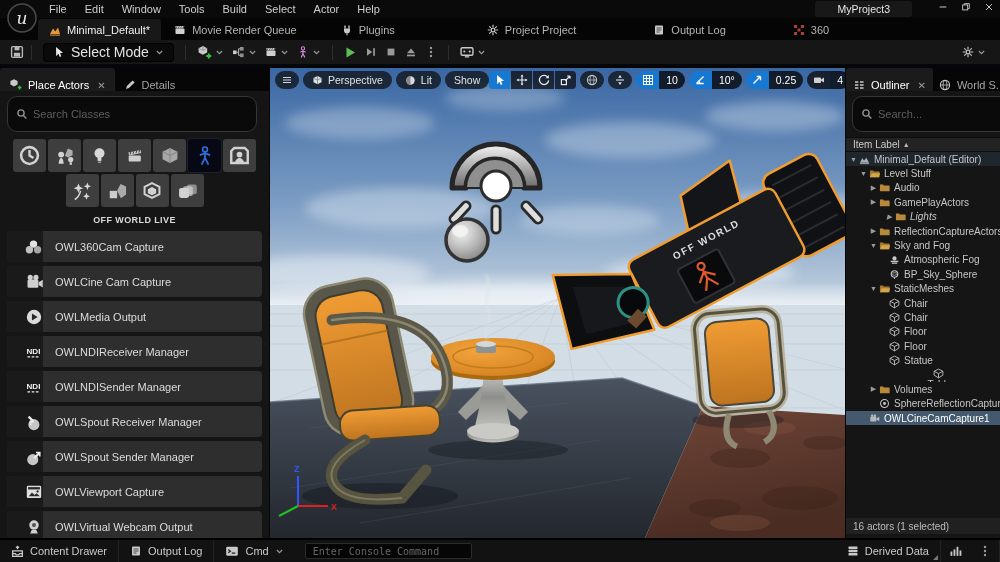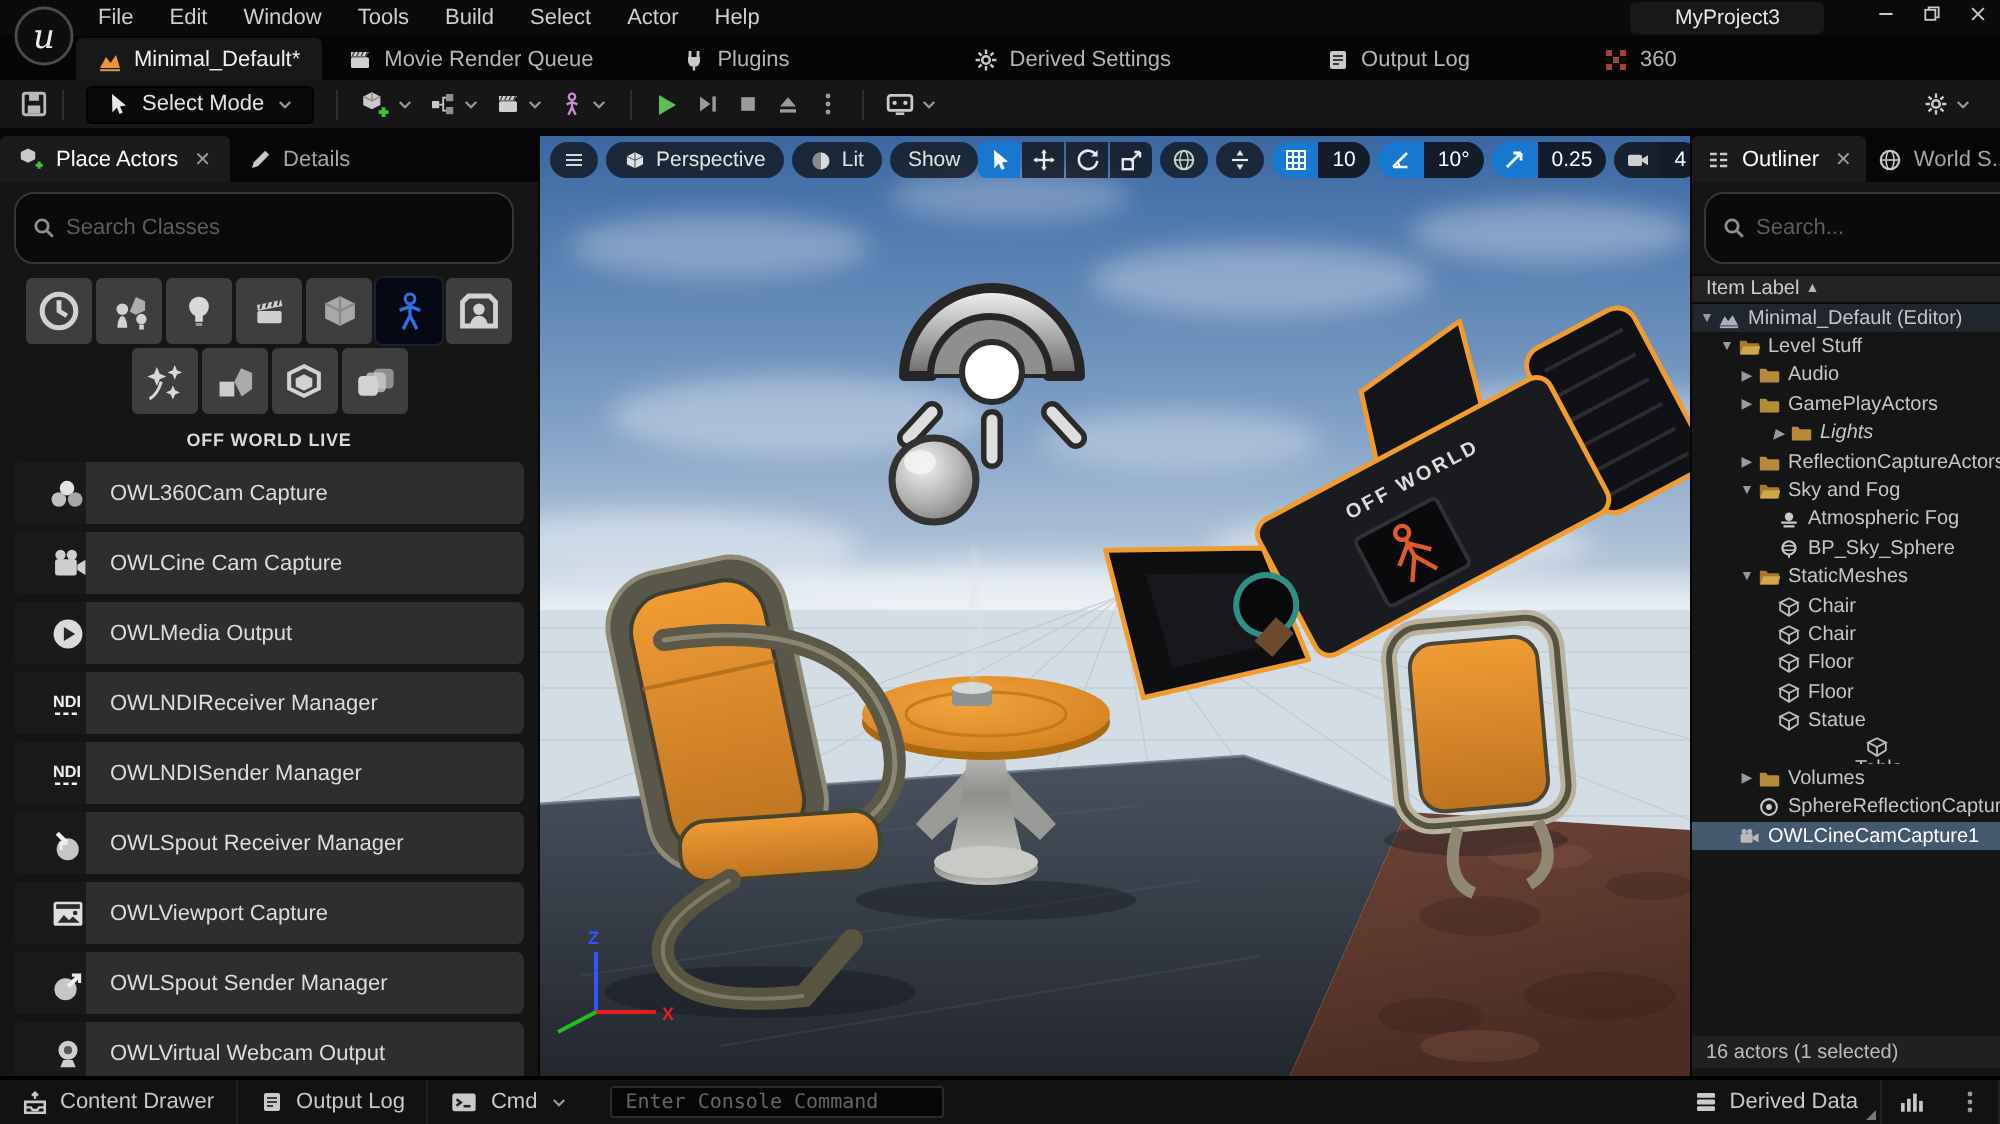--- a/index.html
+++ b/index.html
@@ -23,27 +23,27 @@
   .etab:nth-child(2){margin-left:2px}
   .etab:nth-child(3){margin-left:22px}
   .etab:nth-child(4){margin-left:70px}
   .etab:nth-child(5){margin-left:55px}
   .etab:nth-child(6){margin-left:45px}
 
   
   .toolbar{position:absolute;left:0;top:40px;width:100%;height:26px;background:#161616;display:flex;align-items:center;padding:0 10px;border-bottom:2px solid #04070c}
   .tsep{width:1px;height:15px;background:#2d2d2d;margin:0 7px}
   .tbtn{display:flex;align-items:center;gap:3px;padding:0 4px;height:22px;border-radius:3px}
-  .select-mode{background:#0a0a0a;border:1px solid #000;border-radius:3px;height:19px;display:flex;align-items:center;gap:6px;padding:0 9px;font-size:11px;color:#e3e3e3;margin:0 4px}
+  .select-mode{background:#0a0a0a;border:1px solid #000;border-radius:3px;height:19px;display:flex;align-items:center;gap:6px;padding:0 9px;font-size:14px;color:#e3e3e3;margin:0 4px}
   .toolbar .right{margin-left:auto;display:flex;align-items:center;gap:3px}
 
   
   .panel{position:absolute;background:#151515}
   .ptabs{height:23px;background:#060606;display:flex;align-items:stretch}
-  .ptab{display:flex;align-items:center;gap:6px;padding:0 9px;font-size:11px;color:#a5a5a5;white-space:nowrap}
+  .ptab{display:flex;align-items:flex-end;gap:6px;padding:0 9px;font-size:11px;color:#a5a5a5;white-space:nowrap}
   .ptab.active{background:#1b1b1b;color:#fff;border-radius:3px 3px 0 0}
   .ptab .x{color:#9a9a9a;font-size:10px;margin-left:2px}
   .search-pill{margin:5px 7px;height:36px;border-radius:10px;background:#0a0a0a;border:1px solid #363636;display:flex;align-items:center;gap:5px;padding:0 8px;flex:1}
   .search-pill input{flex:1;background:transparent;border:none;outline:none;font-size:11px;color:#ddd;font-family:"Liberation Sans",sans-serif;min-width:0}
   .search-pill input::placeholder{color:#5e5e5e}
 
   
   .left-panel{left:0;top:68px;width:269px;height:470px}
   .cat-row{display:flex;justify-content:center;gap:2px;margin-top:2px}
   .cat{width:33px;height:33px;background:#3e3e3e;border-radius:3px;display:flex;align-items:center;justify-content:center}
@@ -168,21 +168,21 @@
         </span>
         <span>Plugins</span>
       </div>
       <div class="etab">
         <span class="ic">
           <svg width="12" height="12" viewBox="0 0 12 12">
             <circle cx="6" cy="6" r="1.9" fill="none" stroke="#c9c9c9" stroke-width="1.3"></circle>
             <path d="M6 .8v2.2M6 9v2.2M.8 6h2.2M9 6h2.2M2.3 2.3l1.5 1.5M8.2 8.2l1.5 1.5M9.7 2.3L8.2 3.8M3.8 8.2L2.3 9.7" stroke="#c9c9c9" stroke-width="1.2"></path>
           </svg>
         </span>
-        <span>Derived Settings</span>
+        <span>Project Project</span>
       </div>
       <div class="etab">
         <span class="ic">
           <svg width="12" height="12" viewBox="0 0 12 12">
             <rect x="2" y="1.5" width="8" height="9" rx="1" fill="#c9c9c9"></rect>
             <path d="M3.5 4h5M3.5 6h5M3.5 8h3" stroke="#3a3a3a" stroke-width="0.9"></path>
           </svg>
         </span>
         <span>Output Log</span>
       </div>
@@ -544,38 +544,38 @@
             <svg width="18" height="18" viewBox="0 0 13 13">
               <circle cx="6.4" cy="8.4" r="4" fill="#c6c6c6"></circle>
               <path d="M2.6 2.6l3.4 3.4" stroke="#ececec" stroke-width="1.6"></path>
               <path d="M6.4 6.4L3.9 6.2l.2 2.5" fill="none" stroke="#ececec" stroke-width="1.1"></path>
             </svg>
           </span>
           <span class="pa-label">OWLSpout Receiver Manager</span>
         </div>
         <div class="pa-item">
           <span class="pa-ico">
+            <svg width="18" height="18" viewBox="0 0 13 13">
+              <circle cx="5.6" cy="8.4" r="4" fill="#c6c6c6"></circle>
+              <path d="M6.6 7.4l3.8-3.8" stroke="#ececec" stroke-width="1.6"></path>
+              <path d="M7.9 3.3h2.8v2.8" fill="none" stroke="#ececec" stroke-width="1.1"></path>
+            </svg>
+          </span>
+          <span class="pa-label">OWLSpout Sender Manager</span>
+        </div>
+        <div class="pa-item">
+          <span class="pa-ico">
             <svg width="18" height="18" viewBox="0 0 14 14">
               <rect x="1.4" y="2.2" width="11.2" height="9.4" rx="1" fill="#dedede"></rect>
               <rect x="2.4" y="3.2" width="9.2" height="1.8" fill="#2a2a2a"></rect>
               <path d="M3 10.4l2.4-3 2 2L8.9 8l2.7 2.4z" fill="#2a2a2a"></path>
               <circle cx="9.8" cy="6.6" r="0.9" fill="#2a2a2a"></circle>
             </svg>
           </span>
           <span class="pa-label">OWLViewport Capture</span>
-        </div>
-        <div class="pa-item">
-          <span class="pa-ico">
-            <svg width="18" height="18" viewBox="0 0 13 13">
-              <circle cx="5.6" cy="8.4" r="4" fill="#c6c6c6"></circle>
-              <path d="M6.6 7.4l3.8-3.8" stroke="#ececec" stroke-width="1.6"></path>
-              <path d="M7.9 3.3h2.8v2.8" fill="none" stroke="#ececec" stroke-width="1.1"></path>
-            </svg>
-          </span>
-          <span class="pa-label">OWLSpout Sender Manager</span>
         </div>
         <div class="pa-item">
           <span class="pa-ico">
             <svg width="18" height="17" viewBox="0 0 14 13">
               <circle cx="7" cy="5.4" r="3.7" fill="#cfcfcf"></circle>
               <circle cx="7" cy="5.4" r="1.6" fill="#565656"></circle>
               <path d="M5.2 9.2L4 12h6L8.8 9.2z" fill="#cfcfcf"></path>
             </svg>
           </span>
           <span class="pa-label">OWLVirtual Webcam Output</span>

